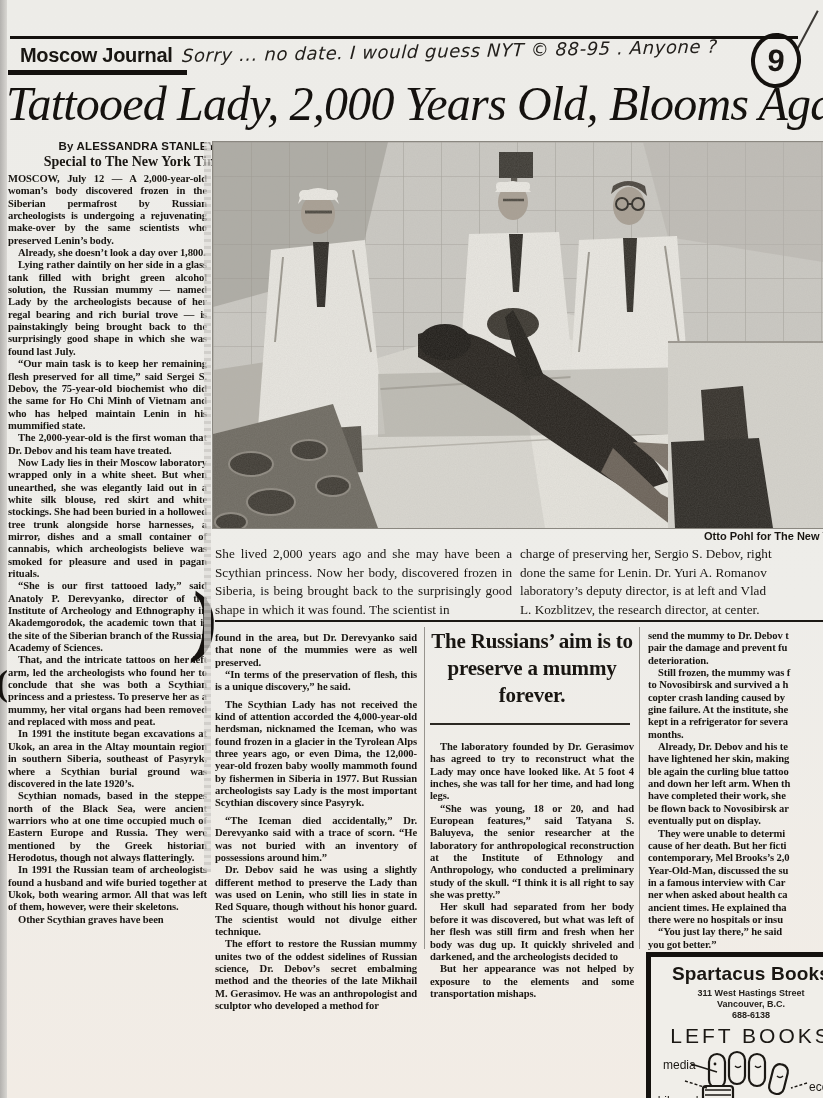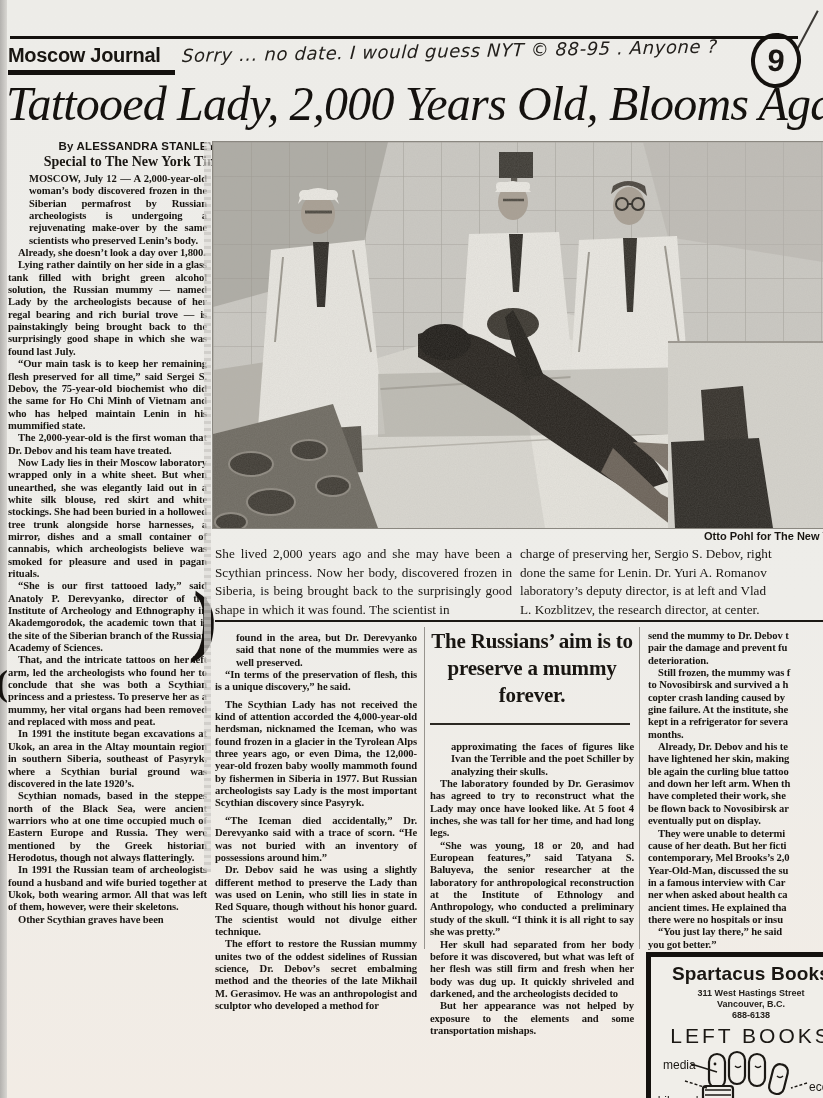--- a/index.html
+++ b/index.html
@@ -11,40 +11,40 @@
   }
   .scan-edge-left { position:absolute; left:0; top:0; width:7px; height:1098px;
     background:linear-gradient(90deg,#b3b1ae,#d9d7d3); }
   .film-strip { position:absolute; left:204px; top:142px; width:7px; height:730px;
     background:repeating-linear-gradient(0deg,#c7c5c1 0 3px,#e2e0dc 3px 7px); opacity:.75; }
   .top-rule { position:absolute; left:10px; top:36px; width:788px; height:3px; background:#14110e; }
   .corner-stroke { position:absolute; left:806px; top:8px; width:2px; height:46px; background:#3a3733; transform:rotate(28deg); }
 
   .masthead { position:absolute; left:8px; top:44px; display:inline-block;
     font-family:"Liberation Sans",sans-serif; font-weight:bold; font-size:20px;
-    letter-spacing:-0.3px; border-bottom:5px solid #14110e; padding:0 14px 3px 0; }
+    letter-spacing:-0.3px; border-bottom:5px solid #14110e; padding:0 14px 3px 12px; }
   .handwriting { position:absolute; left:182px; top:40px; width:570px;
     font-family:"DejaVu Sans",sans-serif; font-style:italic; font-size:18px;
     letter-spacing:0.6px; transform:rotate(-1deg) skewX(-4deg); color:#23201c; white-space:nowrap; }
   .page-circle { position:absolute; left:751px; top:33px; width:42px; height:47px;
     border:4px solid #14110e; border-radius:50%; display:flex; align-items:center; justify-content:center;
     font-family:"Liberation Sans",sans-serif; font-weight:bold; font-size:31px; transform:rotate(5deg); }
 
   .headline { position:absolute; left:6px; top:76px; width:814px; white-space:nowrap;
     font-style:italic; font-weight:normal; font-size:48px; letter-spacing:-0.8px; color:#15120f; }
 
   .byline { position:absolute; left:8px; top:140px; width:200px; text-align:center;margin-left:29px; }
   .byline .author { font-family:"Liberation Sans",sans-serif; font-weight:bold; font-size:11.5px; letter-spacing:0.2px; }
   .byline .credit { font-weight:bold; font-size:14px; margin-top:2px; }
 
   .col { position:absolute; font-size:10.6px; line-height:12.35px; font-weight:bold;
     text-align:justify; letter-spacing:-0.1px; }
   .col p { margin:0; text-indent:10px; }
   .col p.gap { margin-top:5px; }
-  .col p.noind { text-indent:0;padding-left:21px; }
+  .col p.noind { text-indent:0; }
 
   .col1 { left:8px;  top:173px; width:199px; height:905px; }
   .col2 { left:215px; top:632px; width:202px; height:450px; }
   .col3 { left:430px; top:628px; width:204px; }
   .col4 { left:648px; top:630px; width:215px; }
   .col4 div { white-space:nowrap; }
   .col4 div.ind { text-indent:10px; }
 
   .photo-wrap { position:absolute; left:213px; top:142px; width:610px; height:386px;
     outline:1px solid #8a8780; background:#c9c7c1; }
@@ -219,21 +219,20 @@
     <p>“In terms of the preservation of flesh, this is a unique discovery,” he said.</p>
     <p class="gap">The Scythian Lady has not received the kind of attention accorded the 4,000-year-old herdsman, nicknamed the Iceman, who was found frozen in a glacier in the Tyrolean Alps three years ago, or even Dima, the 12,000-year-old frozen baby woolly mammoth found by fishermen in Siberia in 1977. But Russian archeologists say Lady is the most important Scythian discovery since Pasyryk.</p>
     <p class="gap">“The Iceman died accidentally,” Dr. Derevyanko said with a trace of scorn. “He was not buried with an inventory of possessions around him.”</p>
     <p>Dr. Debov said he was using a slightly different method to preserve the Lady than was used on Lenin, who still lies in state in Red Square, though without his honor guard. The scientist would not divulge either technique.</p>
     <p>The effort to restore the Russian mummy unites two of the oddest sidelines of Russian science, Dr. Debov’s secret embalming method and the theories of the late Mikhail M. Gerasimov. He was an anthropologist and sculptor who developed a method for</p>
   </div>
 
   <div class="col col3">
     <div class="pull-quote">The Russians’ aim is to preserve a mummy forever.</div>
     <div class="pq-rule"></div>
-    <p class="noind">approximating the faces of figures like Ivan the Terrible and the poet Schiller by analyzing their skulls.</p>
     <p>The laboratory founded by Dr. Gerasimov has agreed to try to reconstruct what the Lady may once have looked like. At 5 foot 4 inches, she was tall for her time, and had long legs.</p>
     <p>“She was young, 18 or 20, and had European features,” said Tatyana S. Baluyeva, the senior researcher at the laboratory for anthropological reconstruction at the Institute of Ethnology and Anthropology, who conducted a preliminary study of the skull. “I think it is all right to say she was pretty.”</p>
     <p>Her skull had separated from her body before it was discovered, but what was left of her flesh was still firm and fresh when her body was dug up. It quickly shriveled and darkened, and the archeologists decided to</p>
     <p>But her appearance was not helped by exposure to the elements and some transportation mishaps.</p>
   </div>
 
   <div class="col col4">
     <div>send the mummy to Dr. Debov t</div>
     <div>pair the damage and prevent fu</div>
     <div>deterioration.</div>

